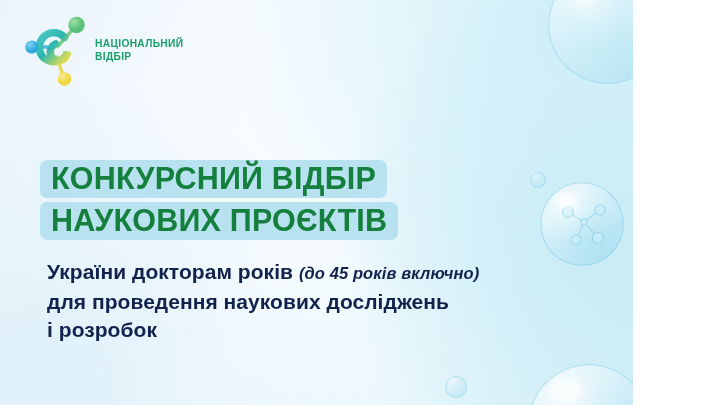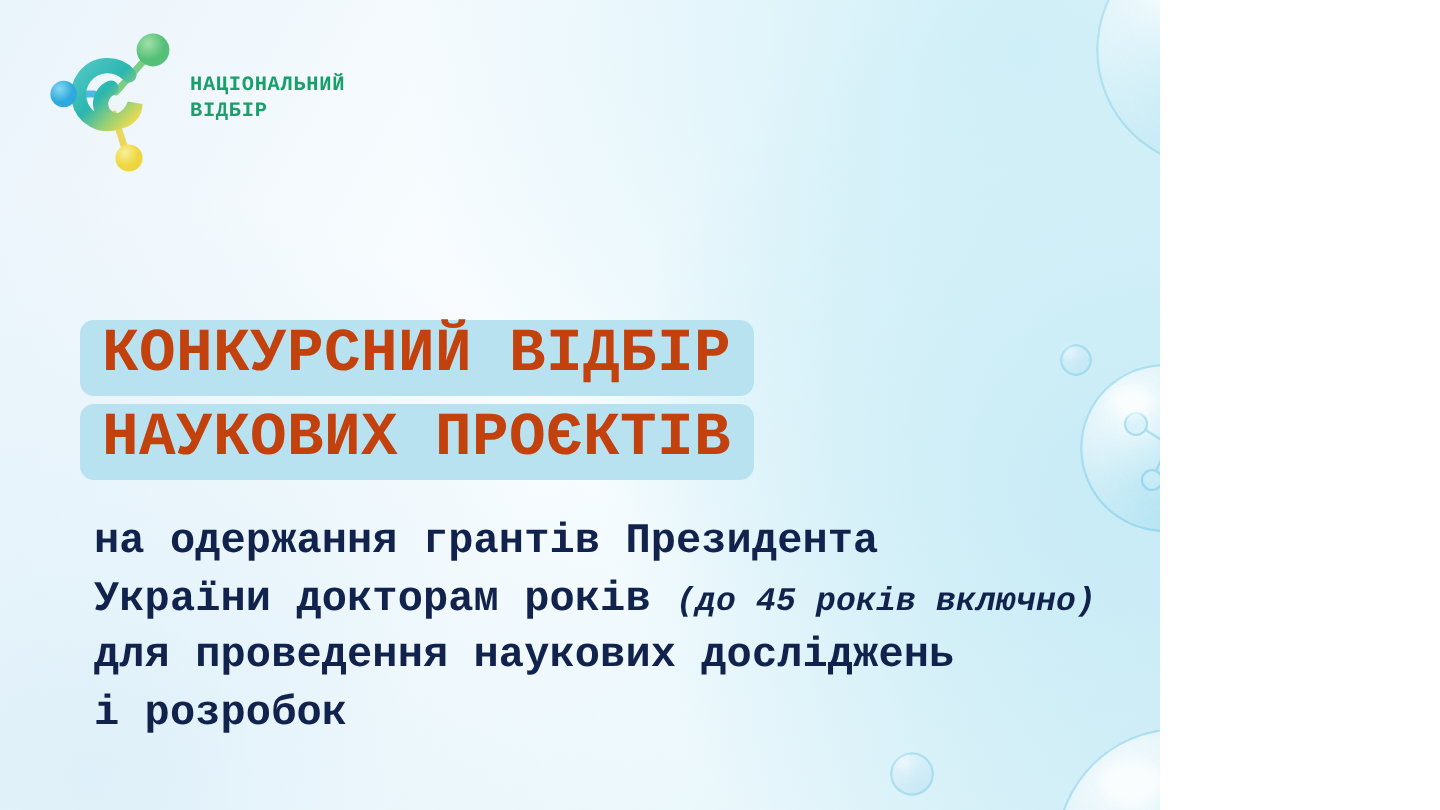--- a/index.html
+++ b/index.html
@@ -2,24 +2,24 @@
 <html><head>
 <meta charset="utf-8">
 <style>
   html, body {
     margin: 0;
     padding: 0;
     background: #ffffff;
   }
   #poster {
     position: relative;
-    width: 580px;
+    width: 633px;
     height: 405px;
     overflow: hidden;
-    font-family: Liberation Mono, monospace;
+    font-family: Liberation Sans, sans-serif;
     background:
       radial-gradient(circle at 88% 6%, rgba(205,238,247,0.95) 0%, rgba(205,238,247,0.0) 48%),
       radial-gradient(circle at 96% 58%, rgba(196,234,245,0.95) 0%, rgba(196,234,245,0.0) 42%),
       radial-gradient(circle at 8% 96%, rgba(218,238,248,0.85) 0%, rgba(218,238,248,0.0) 45%),
       linear-gradient(120deg, #eaf4fb 0%, #f6fbfe 30%, #f9fdff 50%, #e6f6fb 78%, #d5eff7 100%);
   }
 
   
   .bubble-layer {
     position: absolute;
@@ -82,21 +82,21 @@
   .logo-text span { display: block; }
 
   
   .headline { position: absolute; left: 40px; top: 160px; }
   .hl-row { display: block; margin-bottom: 4px; }
   .hl-bar {
     display: inline-block;
     background: #b9e2f0;
     border-radius: 7px;
     padding: 3px 11px 5px 11px;
-    color: #c2410c;
+    color: #15803d;
     font-weight: bold;
     font-size: 30.5px;
     line-height: 30px;
     letter-spacing: 0.2px;
     white-space: nowrap;
   }
 
   
   .subtitle {
     position: absolute;
@@ -226,19 +226,18 @@
   <div class="headline">
     <span class="hl-row">
       <span class="hl-bar">КОНКУРСНИЙ ВІДБІР</span>
     </span>
     <span class="hl-row">
       <span class="hl-bar">НАУКОВИХ ПРОЄКТІВ</span>
     </span>
   </div>
 
   <div class="subtitle">
-    <span class="sub-line">на одержання грантів Президента</span>
     <span class="sub-line"><span>України докторам років</span> <span class="note">(до 45 років включно)</span></span>
     <span class="sub-line">для проведення наукових досліджень</span>
     <span class="sub-line">і розробок</span>
   </div>
 
 </div>
 
 </body></html>

